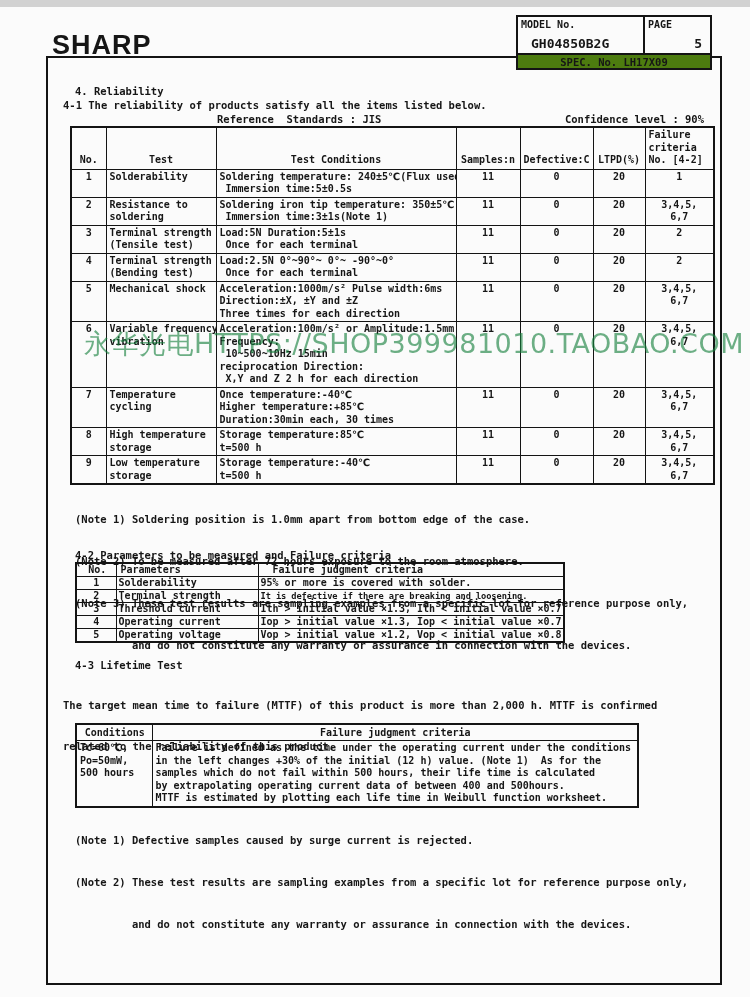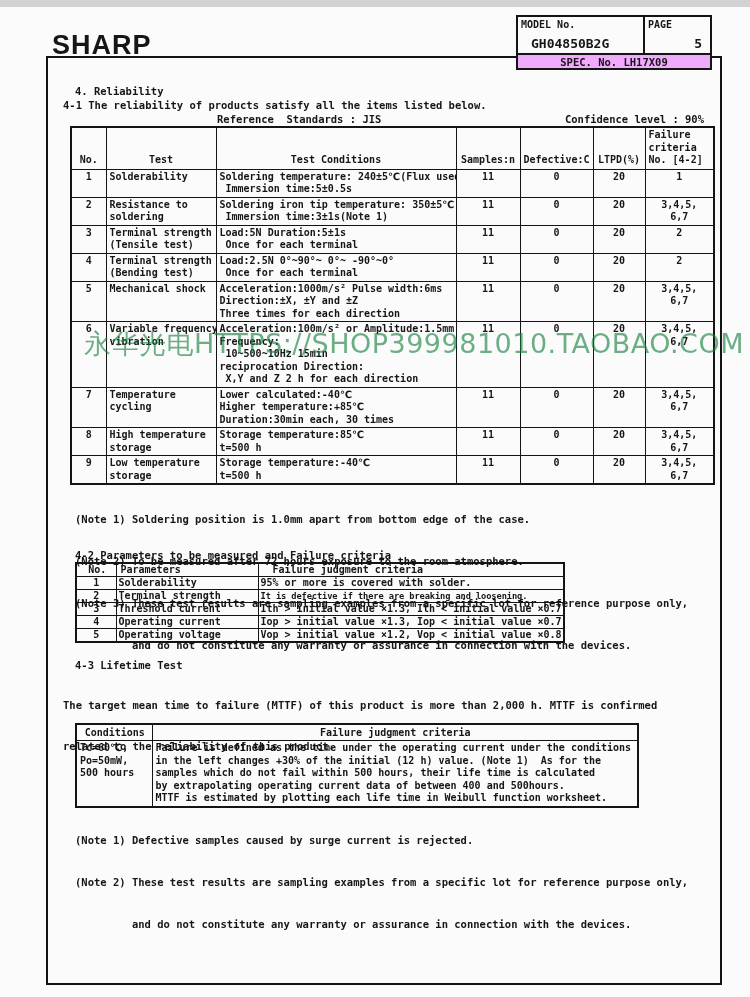--- a/index.html
+++ b/index.html
@@ -11,21 +11,21 @@
   .idbox{position:absolute;left:516px;top:15px;width:196px;height:40px;border:2px solid #141414;
          display:flex;background:#fbfbfb;box-sizing:border-box;}
   .idcell{position:relative;box-sizing:border-box;height:100%;}
   .idcell.model{width:127px;border-right:2px solid #141414;}
   .idcell.pageno{flex:1;}
   .idlabel{position:absolute;left:3px;top:2px;font-size:10px;}
   .idvalue{position:absolute;left:13px;bottom:2px;font-size:13px;}
   .idvalue.num{left:auto;right:8px;}
   .specrow{position:absolute;left:516px;top:55px;width:196px;height:15px;box-sizing:border-box;
            border-left:2px solid #141414;border-right:2px solid #141414;border-bottom:2px solid #141414;
-           background:#f0abfc;text-align:center;font-size:10.5px;line-height:14px;z-index:3;}
+           background:#4d7c0f;text-align:center;font-size:10.5px;line-height:14px;z-index:3;}
   .frame{position:absolute;left:46px;top:56px;width:672px;height:925px;border:2px solid #141414;
          box-sizing:content-box;}
   .abs{position:absolute;white-space:pre;}
   .t10{font-size:10.5px;line-height:14px;}
   table{position:absolute;border-collapse:collapse;table-layout:fixed;border:2px solid #141414;
         background:transparent;}
   td,th{border:1px solid #141414;font-size:10px;font-weight:bold;vertical-align:top;
         padding:1px 2px;box-sizing:border-box;overflow:hidden;}
   th{font-weight:bold;}
   .c{text-align:center;}
@@ -210,21 +210,21 @@
               <div class="ln">6,7</div>
             </td>
           </tr>
           <tr>
             <td class="c">7</td>
             <td class="l">
               <div class="ln">Temperature</div>
               <div class="ln">cycling</div>
             </td>
             <td class="l">
-              <div class="ln">Lower calculated:-40℃</div>
+              <div class="ln">Once temperature:-40℃</div>
               <div class="ln">Higher temperature:+85℃</div>
               <div class="ln">Duration:30min each, 30 times</div>
             </td>
             <td class="c">11</td>
             <td class="c">0</td>
             <td class="c">20</td>
             <td class="c">
               <div class="ln">3,4,5,</div>
               <div class="ln">6,7</div>
             </td>

